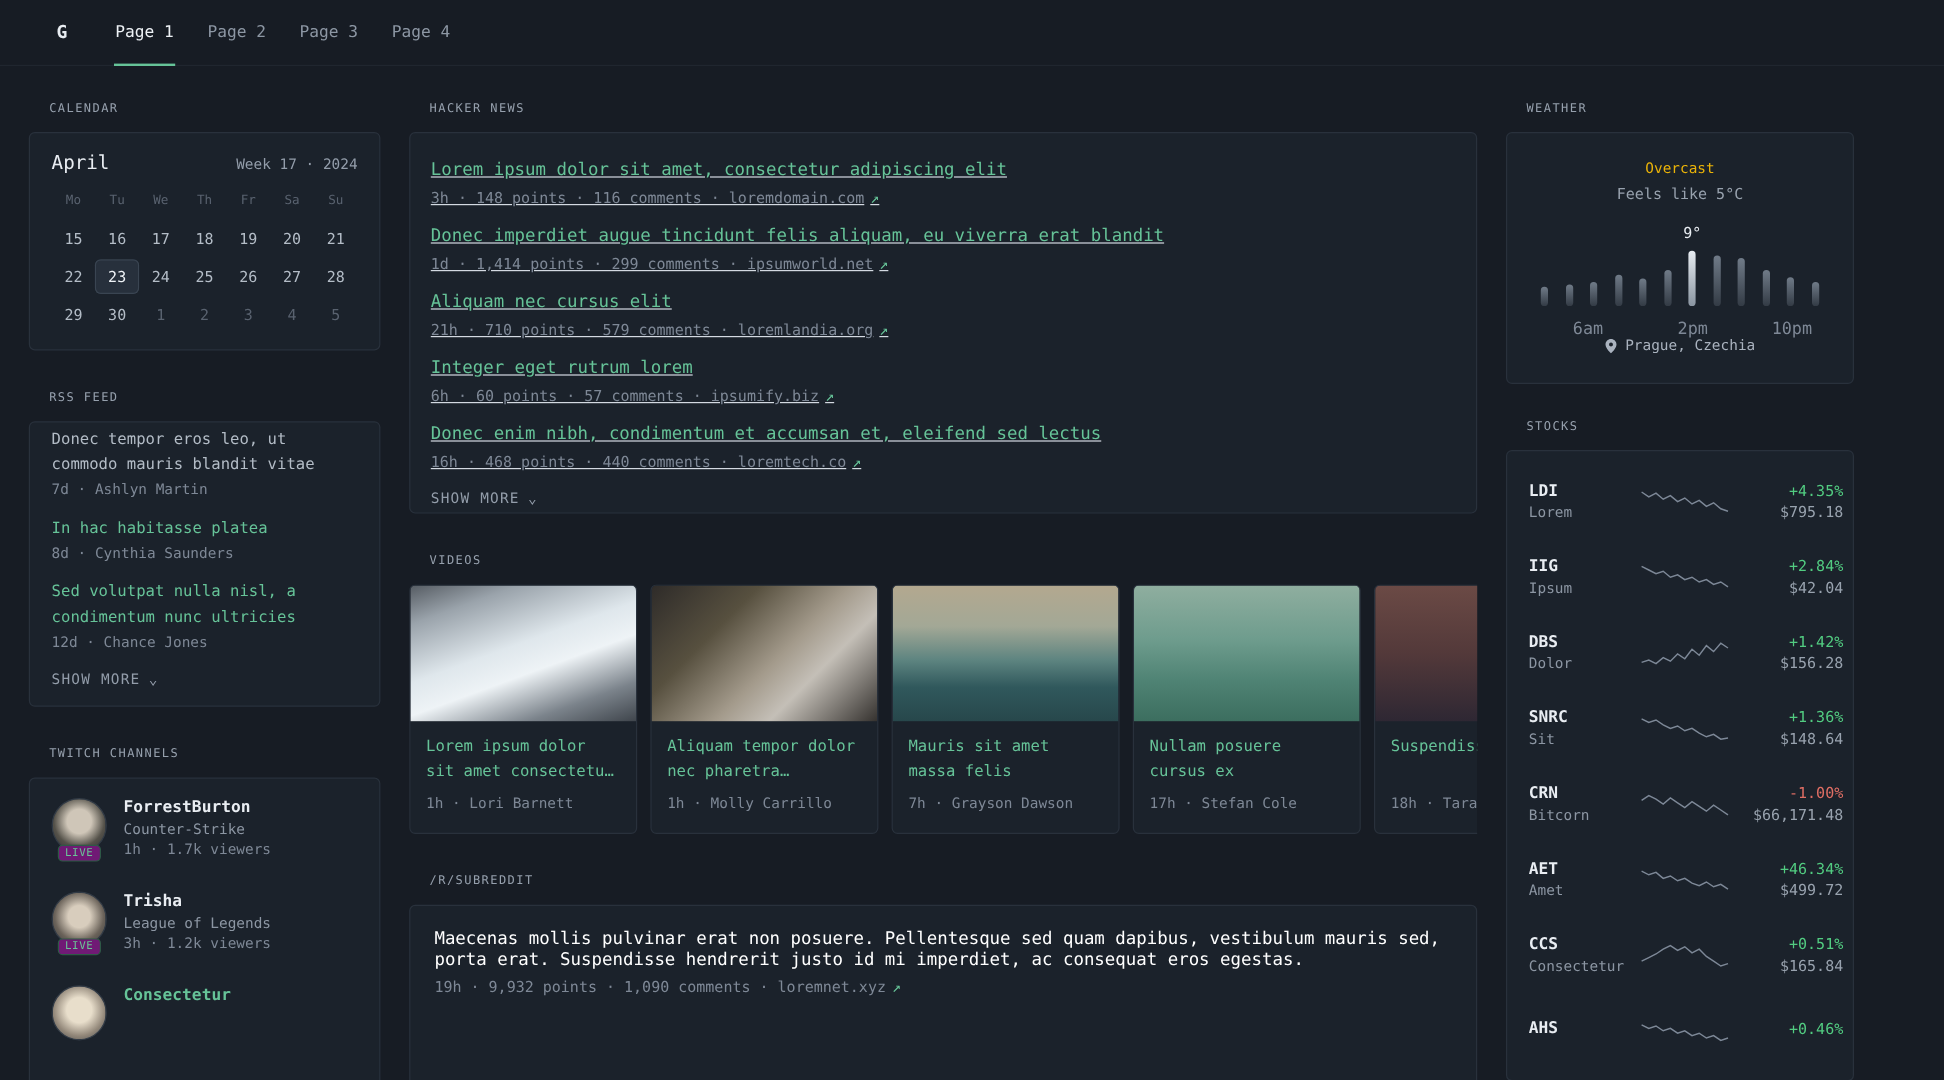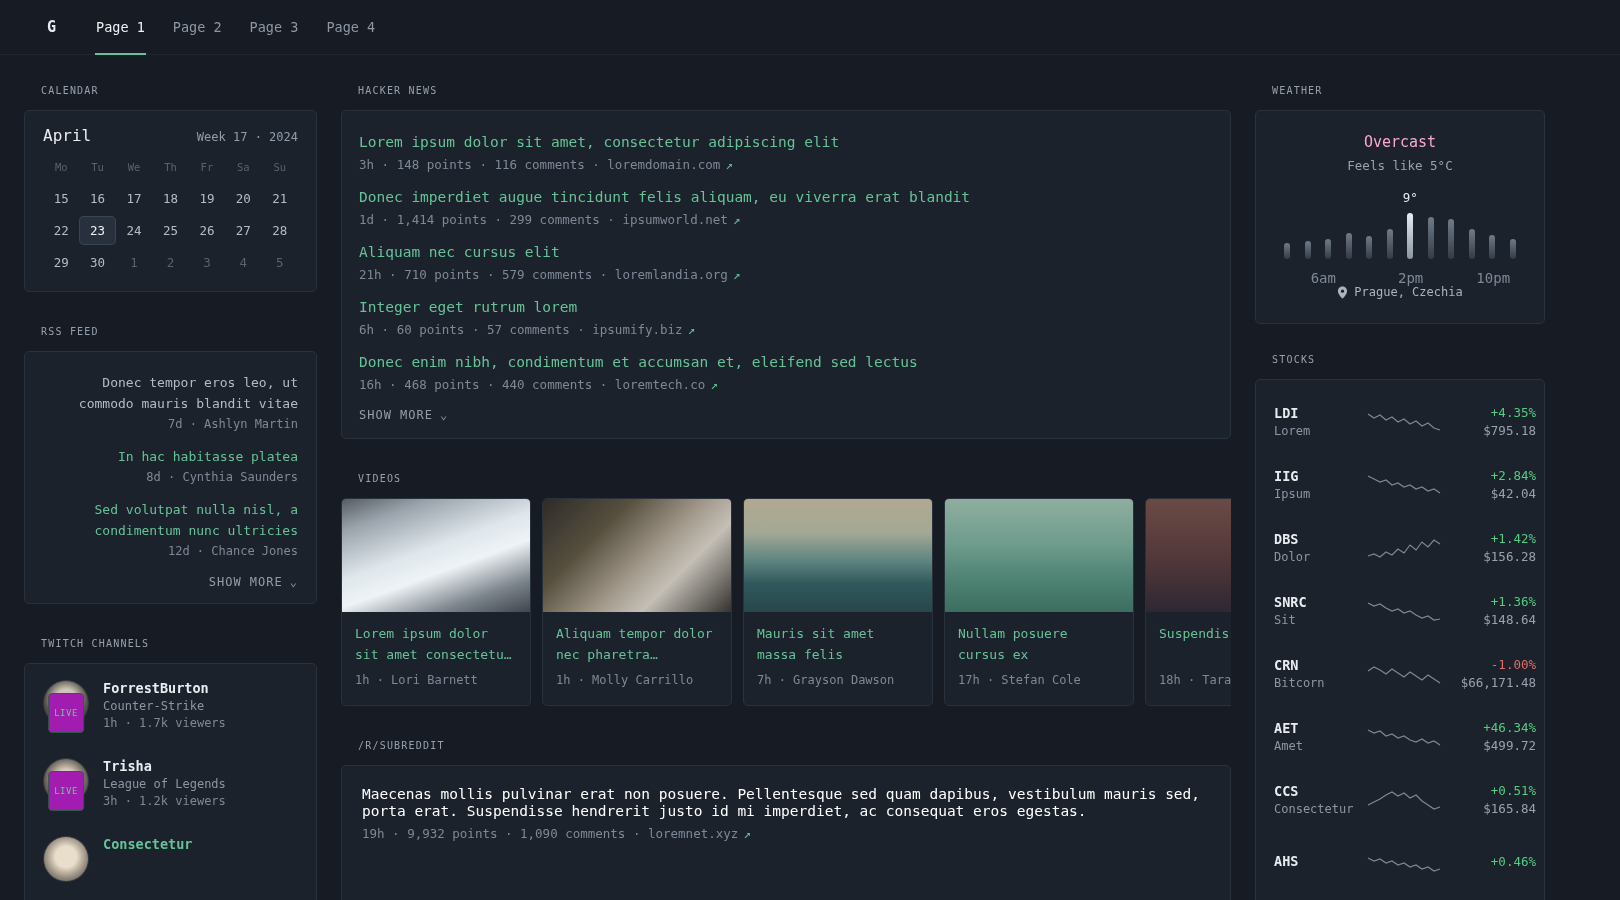--- a/index.html
+++ b/index.html
@@ -36,46 +36,46 @@
   .cal-head { display:flex; justify-content:space-between; align-items:baseline; margin-bottom:10px; }
   .cal-month { color:#e9edf2; font-size:16px; }
   .cal-week { color:#939daa; font-size:12px; }
   .cal-grid { display:grid; grid-template-columns:repeat(7,1fr); row-gap:3px; text-align:center; }
   .cal-dow { color:#59626f; font-size:10.5px; padding:6px 0 8px; }
   .cal-day { color:#b4bdc7; font-size:12.5px; height:29px; line-height:29px; border-radius:5px; }
   .cal-day.dim { color:#59626f; }
   .cal-day.selected { background:#27303c; color:#eef2f6; box-shadow:inset 0 0 0 1px #3a4552; }
 
   
-  .rss-card { padding:20px 18px 14px;text-align:right; }
+  .rss-card { padding:4px 18px 14px; }
   .rss-item { margin-bottom:15px; }
   .rss-title { display:block; color:#66c398; font-size:13px; line-height:21px; }
   .rss-title.visited { color:#b3bcc6; }
   .rss-meta { color:#7e8896; font-size:12px; margin-top:3px; }
   .show-more { display:inline-flex; align-items:center; gap:7px; color:#939daa; font-size:12px; letter-spacing:1px; margin-top:2px; }
   .chev { font-size:12px; line-height:1; }
 
   
   .twitch-card { padding:16px 18px; }
   .channel { display:flex; gap:14px; margin-bottom:22px; min-height:56px; }
   .avatar-wrap { position:relative; width:46px; height:46px; flex:none; }
   .avatar { width:46px; height:46px; border-radius:50%; border:1px solid #323b46; }
   .avatar-0 { background:radial-gradient(circle at 50% 42%, #cfc6b8 0%, #cfc6b8 30%, #55524a 62%, #23272b 100%); }
   .avatar-1 { background:radial-gradient(circle at 50% 45%, #d8cdbd 0%, #d8cdbd 28%, #6b635a 62%, #2b2f33 100%); }
   .avatar-2 { background:radial-gradient(circle at 50% 45%, #e8decb 0%, #e8decb 32%, #93887a 65%, #3b4045 100%); }
   .live-badge { position:absolute; left:50%; transform:translateX(-50%); bottom:-7px;
-                background:#a21caf; color:#6ac596; border:1px solid #2e5a46;
-                font-size:9px; letter-spacing:.5px; padding:14px 5px; border-radius:4px; }
+                background:#701a75; color:#6ac596; border:1px solid #2e5a46;
+                font-size:9px; letter-spacing:.5px; padding:1px 5px; border-radius:4px; }
   .channel-name { color:#e9edf2; font-size:13.5px; font-weight:600; }
   .channel-name.alt { color:#66c398; }
   .channel-game { color:#8c96a3; font-size:12px; margin-top:3px; }
   .channel-meta { color:#7e8896; font-size:12px; margin-top:3px; }
 
   
-  .hn-card { padding:20px 17px 16px; }
+  .hn-card { padding:20px 17px 4px;text-decoration:underline; }
   .hn-item { margin-bottom:14px; }
   .hn-title { display:block; color:#66c398; font-size:14.5px; line-height:22px; }
   .hn-meta { color:#7e8896; font-size:12.5px; margin-top:4px; }
   .ext { color:#66c398; margin-left:5px; }
 
   
   .videos-row { display:flex; gap:11px; overflow:hidden; }
   .video-card { width:190px; flex:none; background:#1b222b; border:1px solid #29313c; border-radius:5px; overflow:hidden; }
   .video-thumb { height:113px; }
   .thumb-0 { background:linear-gradient(160deg,#565c63 0%,#9aa3ab 18%,#dfe7ec 45%,#eef3f6 60%,#7b838b 82%,#3f454c 100%); }
@@ -87,21 +87,21 @@
   .video-title { display:block; color:#66c398; font-size:13px; line-height:21px; height:42px; overflow:hidden; }
   .video-meta { color:#7e8896; font-size:12px; margin-top:8px; white-space:nowrap; }
 
   
   .sub-card { padding:20px 20px 140px; }
   .sub-title { display:block; color:#ffffff; font-size:14.5px; line-height:17px; }
   .sub-meta { color:#7e8896; font-size:12.5px; margin-top:6px; }
 
   
   .weather-card { padding:22px 26px 24px; text-align:center; }
-  .weather-cond { color:#f9a8d4; font-size:15px; }
+  .weather-cond { color:#eab308; font-size:12px; }
   .weather-feels { color:#98a2ae; font-size:12.5px; margin-top:7px; }
   .weather-chart { margin-top:38px; height:48px; display:flex; align-items:flex-end; justify-content:space-between; padding:0 2px; }
   .wbar { width:6px; border-radius:3px; background:linear-gradient(to top,#333b45,#707b88); position:relative; }
   .wbar.hl { background:linear-gradient(to top,#8a95a1,#e8edf2); }
   .wtemp { position:absolute; top:-23px; left:50%; transform:translateX(-50%); color:#e8edf2; font-size:12.5px; }
   .weather-hours { position:relative; height:15px; margin-top:11px; color:#7e8896; font-size:14px; }
   .weather-hours span { position:absolute; transform:translateX(-50%); }
   .wh-0 { left:17.5%; } .wh-1 { left:54.5%; } .wh-2 { left:89.5%; }
   .weather-loc { color:#aab3bf; font-size:12px; display:flex; align-items:center; justify-content:center; gap:6px; }
   .pin-icon { width:11px; height:13px; fill:#aab3bf; flex:none; }

